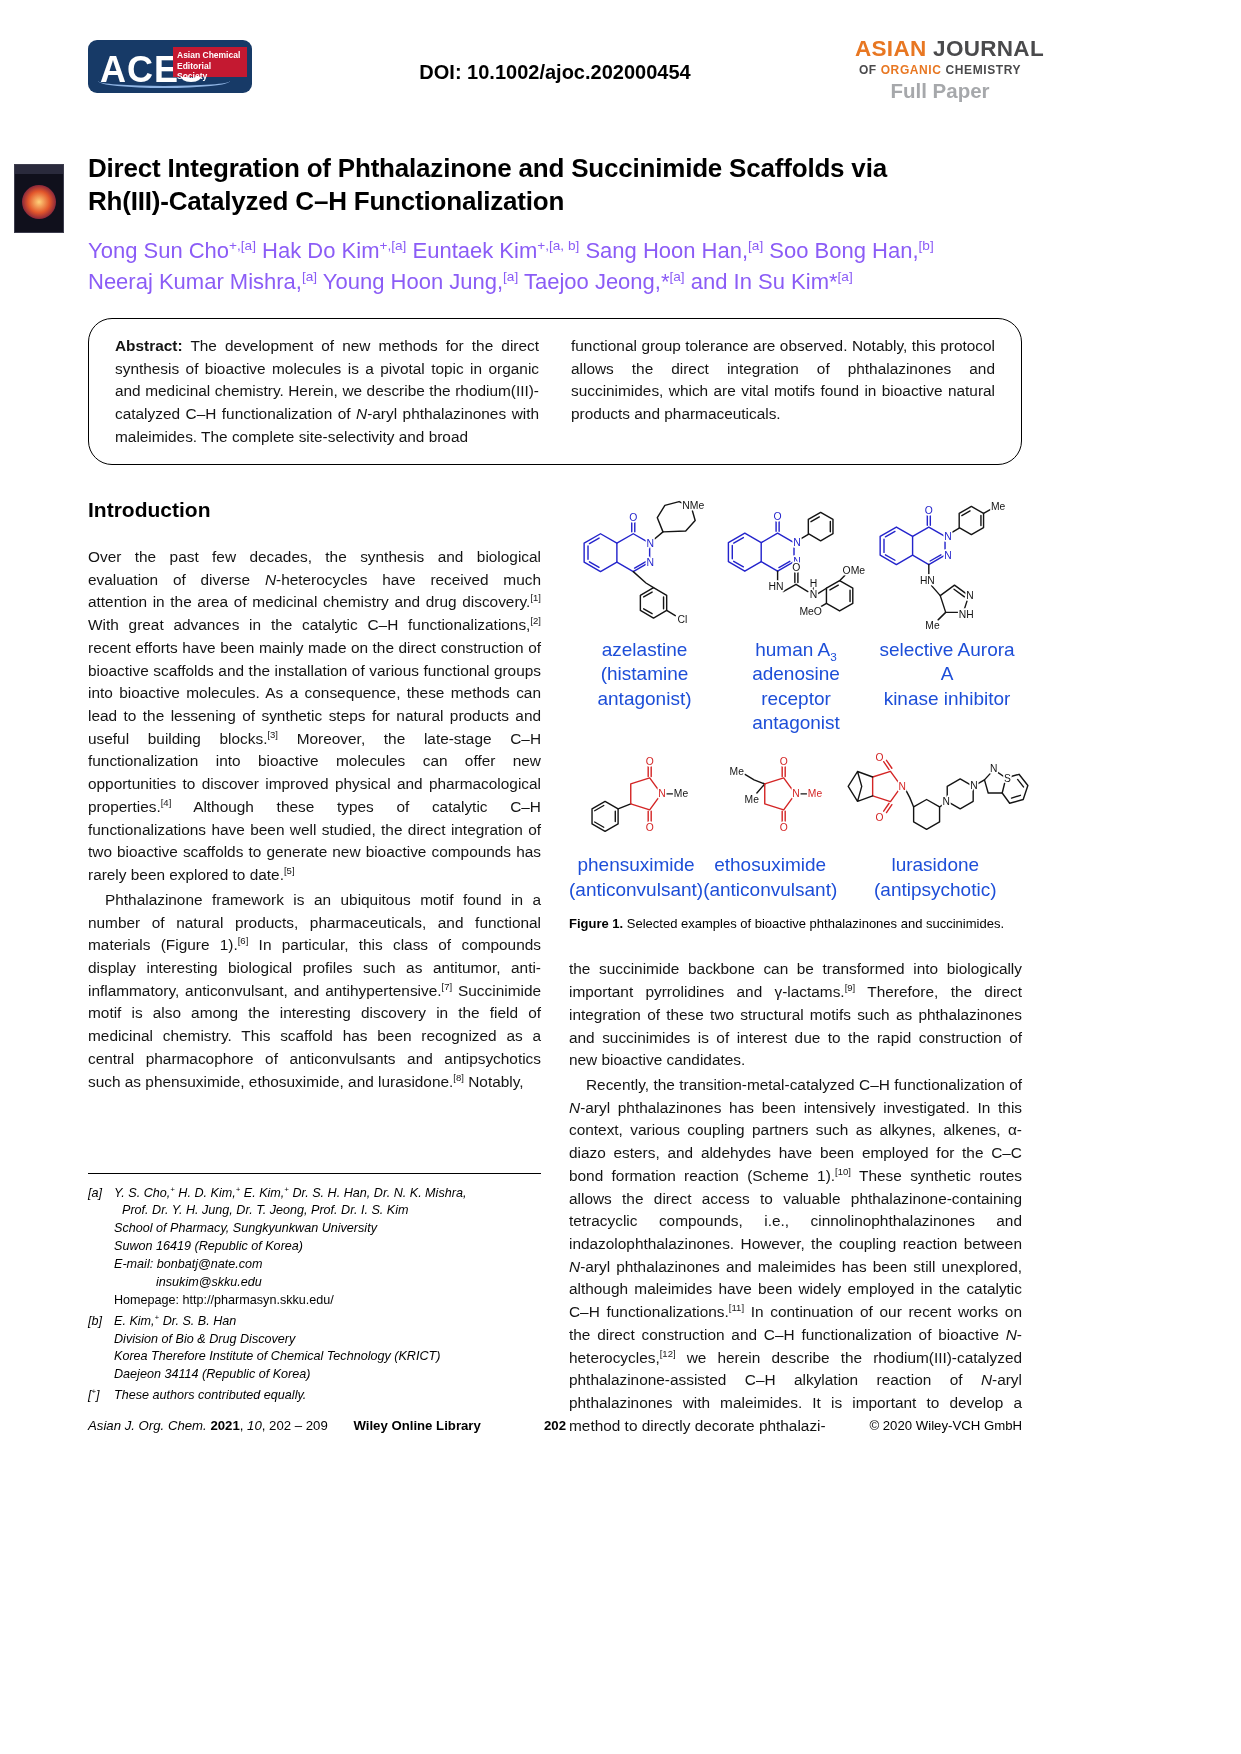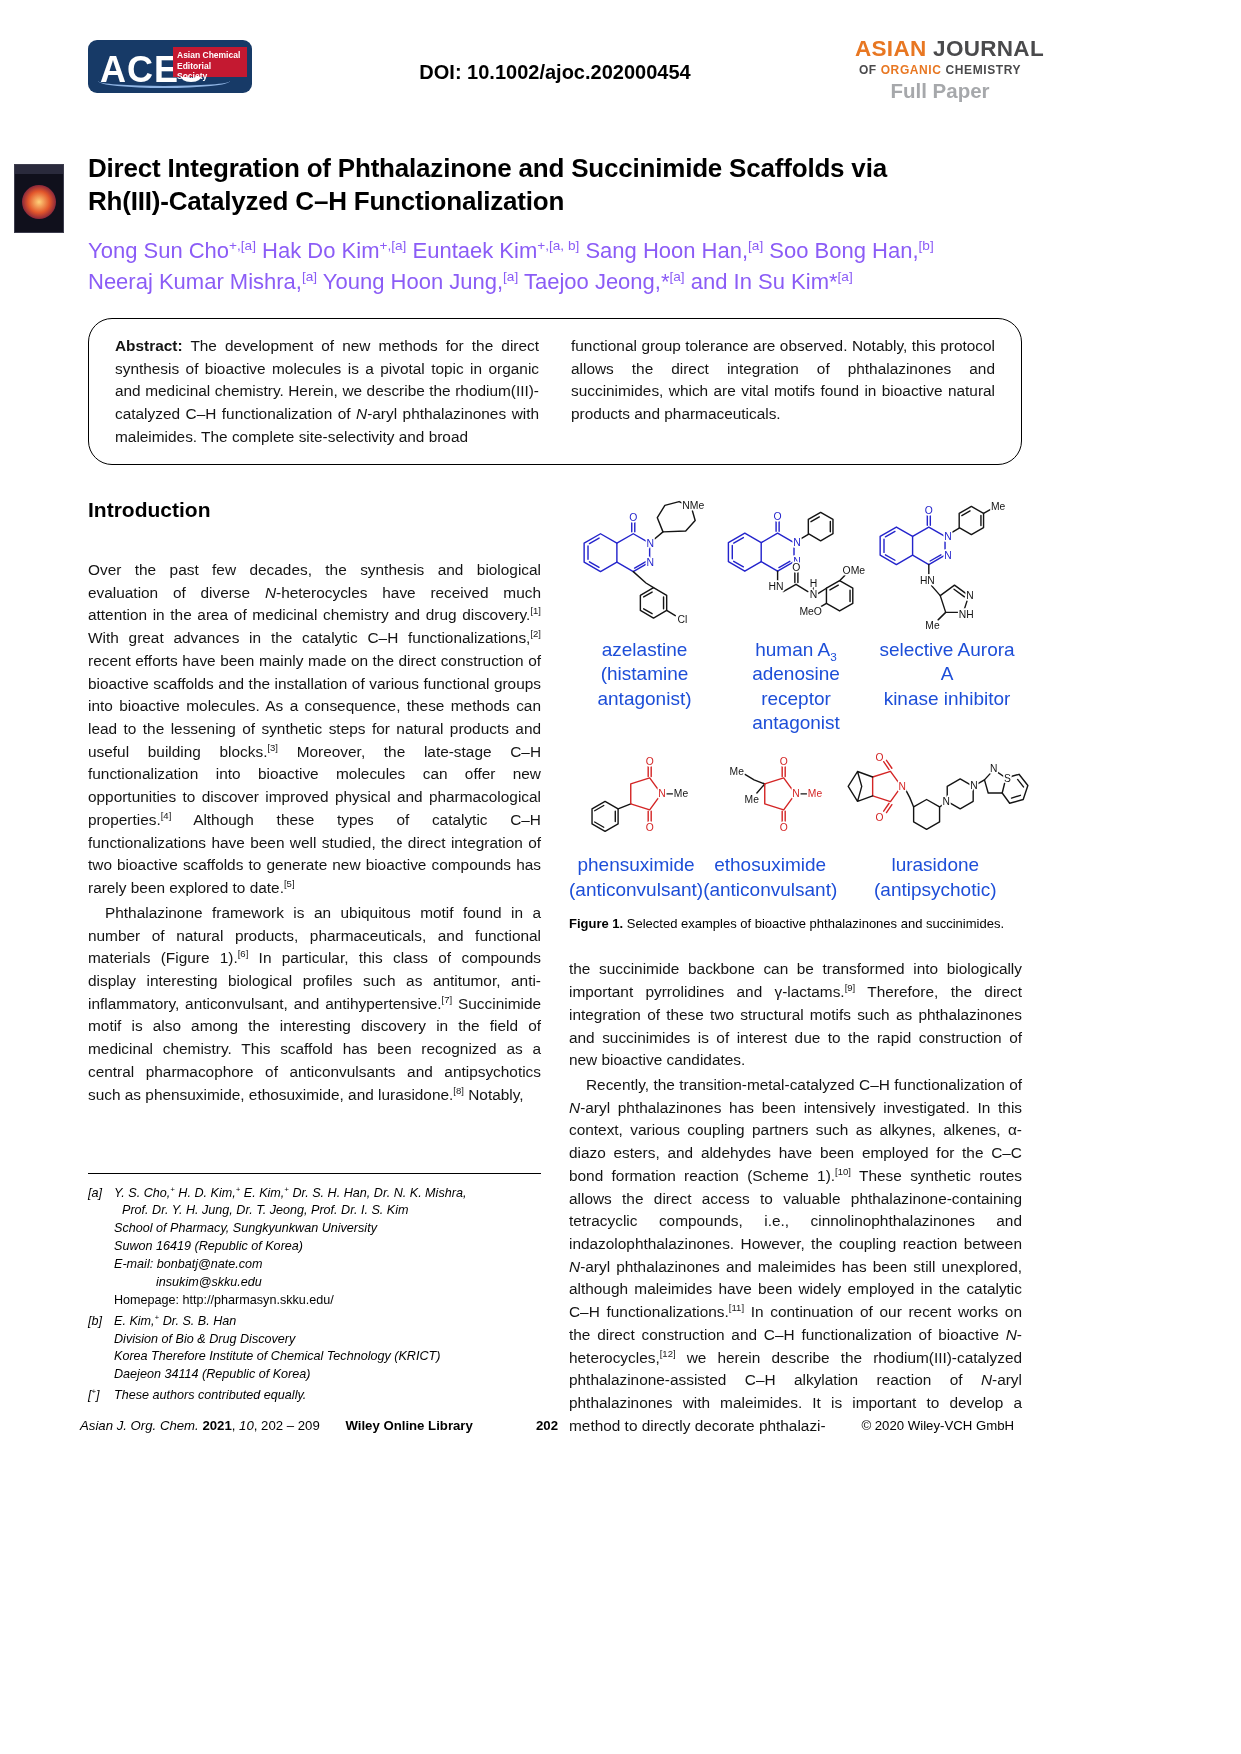--- a/index.html
+++ b/index.html
@@ -34,21 +34,21 @@
   .authors{position:absolute;left:88px;top:235px;width:920px;font-size:22px;line-height:1.42;color:#8b5cf6;}
 
   
   .abstract{position:absolute;left:88px;top:318px;width:934px;min-height:138px;box-sizing:border-box;
             border:1.4px solid #000;border-radius:24px;display:flex;gap:32px;padding:16px 26px;}
   .abs-col{flex:1;margin:0;font-size:15.4px;line-height:1.47;text-align:justify;}
 
   
   .body-cols{position:absolute;left:88px;top:492px;width:934px;height:916px;display:flex;gap:28px;}
   .col{width:453px;display:flex;flex-direction:column;box-sizing:border-box;}
-  h2.sec{font-size:21px;font-weight:700;color:#000;margin:6px 0 37px 0;}
+  h2.sec{font-size:21px;font-weight:700;color:#000;margin:6px 0 24px 0;}
   .para{margin:0;font-size:15.4px;line-height:1.475;text-align:justify;}
   .para.indent{text-indent:17px;margin-top:2px;}
   .col-right .para.first{margin-top:26px;}
 
   
   .figure1{margin:0;}
   .mol-row{display:flex;justify-content:space-between;align-items:flex-start;}
   .mol-row + .mol-row{margin-top:10px;}
   .mol-cell{display:flex;flex-direction:column;align-items:center;}
   .mol-art{display:flex;align-items:center;justify-content:center;height:146px;}
@@ -74,21 +74,21 @@
   .fn-body{flex:1;}
   .fn-line.up{font-style:normal;}
   .fn-line.cont{padding-left:8px;}
   .fn-line.ind{padding-left:42px;}
   .fn-supp{display:flex;font-size:12.6px;font-style:normal;line-height:1.42;margin-top:7px;}
   .supp-icon{flex:none;width:17px;height:13px;border:1.3px solid #333;margin-right:9px;margin-top:2px;position:relative;}
   .supp-icon::before{content:"";position:absolute;left:2px;top:3px;right:2px;border-top:1.2px solid #333;}
   .supp-icon::after{content:"";position:absolute;left:2px;top:7px;right:2px;border-top:1.2px solid #333;}
 
   
-  .footer{position:absolute;left:80px;top:1418px;width:934px;height:22px;font-size:13.2px;color:#000;}
+  .footer{position:absolute;left:88px;top:1418px;width:934px;height:22px;font-size:13.2px;color:#000;}
   .f-left{position:absolute;left:0;top:0;white-space:nowrap;}
   .f-lib{font-weight:700;margin-left:22px;}
   .f-page{position:absolute;left:0;right:0;top:0;text-align:center;font-weight:700;}
   .f-copy{position:absolute;right:0;top:0;}
 </style>
 </head>
 <body>
 
 <div class="page">
 

